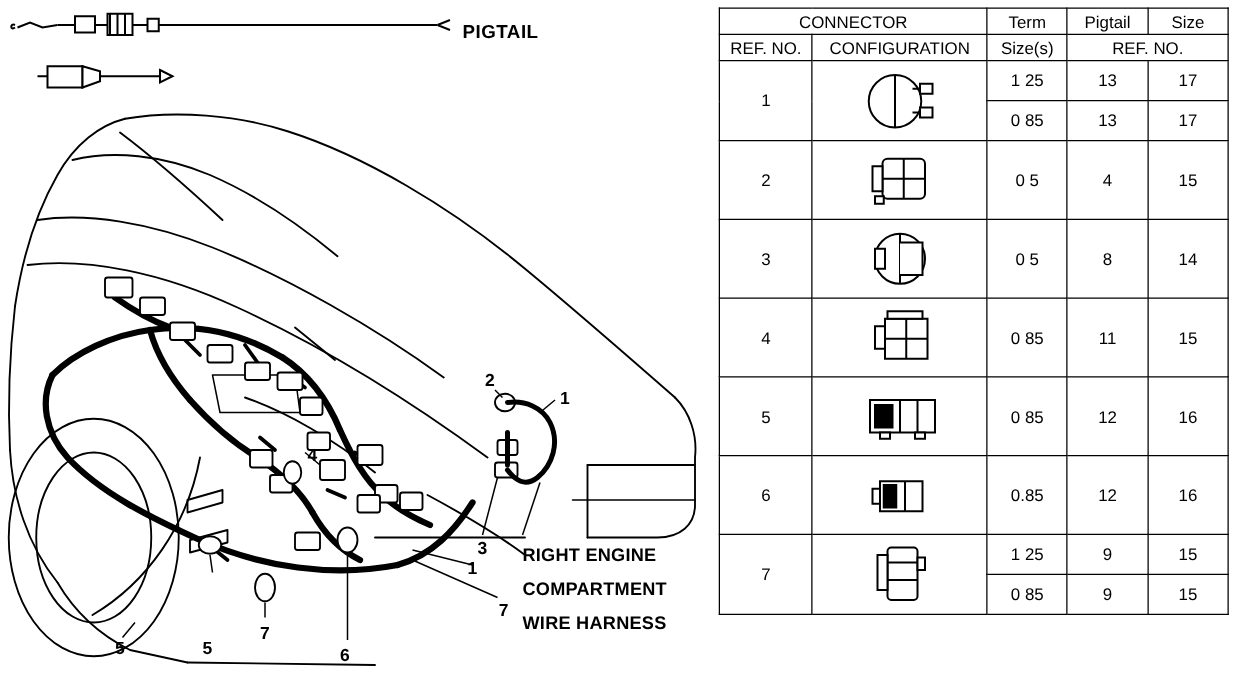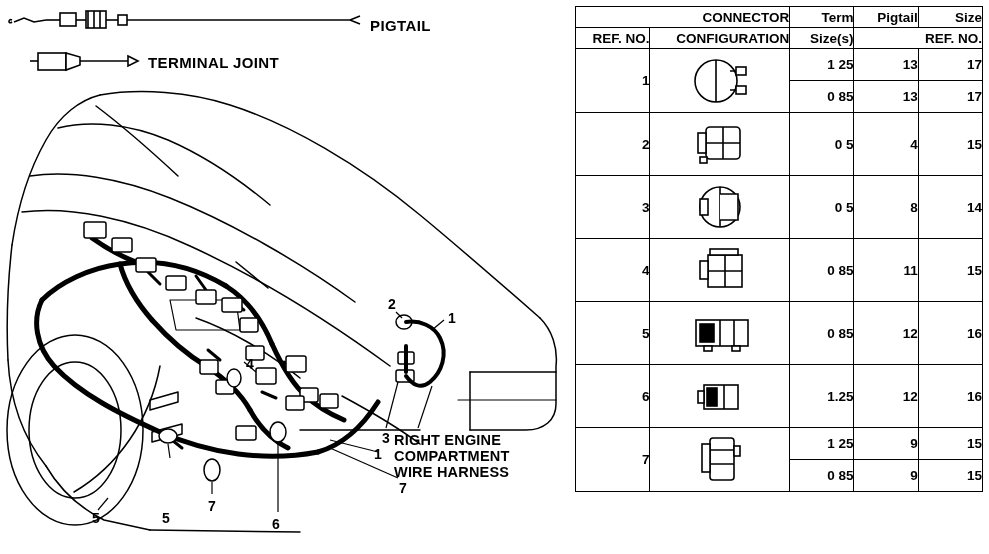--- a/index.html
+++ b/index.html
@@ -44,46 +44,46 @@
   #drawing svg { display: block; }
 
   .callout-num {
     position: absolute;
     font-size: 14px;
     font-weight: bold;
     font-family: "Liberation Sans", sans-serif;
   }
   #harness-caption {
     position: absolute;
-    left: 394px;
+    left: 418px;
     top: 432px;
     width: 150px;
     font-size: 14.5px;
     font-weight: bold;
-    line-height: 16px;
+    line-height: 27px;
     letter-spacing: .2px;
   }
 
   
   #conn-table {
     position: absolute;
     left: 575px;
     top: 6px;
     width: 408px;
     border-collapse: collapse;
     font-size: 13px;
     font-weight: bold;
     text-align: center;
   }
   #conn-table td, #conn-table th {
     border: 1.6px solid #000;
     padding: 0;
-    text-align: right;
+    text-align: center;
     vertical-align: middle;
-    font-weight: bold;
+    font-weight: normal;
     font-size: 13.5px;
   }
   .hdr-h { height: 20px; }
   .col-ref  { width: 72px; }
   .col-cfg  { width: 136px; }
   .col-wire { width: 62px; }
   .col-pig  { width: 62px; }
   .col-term { width: 62px; }
   .cfg-cell { padding: 4px 0 4px 0; }
   .cfg-cell svg { display: block; margin: 0 auto; }
@@ -112,21 +112,20 @@
 
     <g stroke="#000" fill="none" stroke-width="1.6">
       <path d="M30 61 L38 61"></path>
       <rect x="38" y="53" width="28" height="17" fill="#fff"></rect>
       <path d="M66 53 L80 57 L80 65 L66 70 Z" fill="#fff"></path>
       <path d="M80 61 L128 61"></path>
       <path d="M128 56 L138 61 L128 66 Z" fill="#fff"></path>
     </g>
   </svg>
   <div class="legend-label" id="pigtail-label">PIGTAIL</div>
-  <div class="legend-label" id="terminal-joint-label">TERMINAL JOINT</div>
 </div>
 
 <div id="drawing">
   <svg width="575" height="554" viewBox="0 0 575 554">
     <g fill="none" stroke="#000" stroke-width="1.5" stroke-linejoin="round" stroke-linecap="round">
 
       <path d="M100 95 C140 88 190 92 230 105 C290 124 360 165 420 215 C460 248 500 283 540 318"></path>
       <path d="M100 95 C80 100 60 115 46 140 C30 168 18 205 12 245"></path>
       <path d="M12 245 C8 280 6 320 8 360"></path>
 
@@ -355,21 +354,21 @@
       <td class="cfg-cell">
         <svg width="80" height="54" viewBox="0 0 80 54">
           <g fill="#fff" stroke="#000" stroke-width="1.6">
             <rect x="24" y="16" width="34" height="24"></rect>
             <rect x="27" y="19" width="10" height="18" fill="#000"></rect>
             <path d="M44 16 L44 40"></path>
             <rect x="18" y="22" width="6" height="12"></rect>
           </g>
         </svg>
       </td>
-      <td>1.25</td>
+      <td>0.85</td>
       <td>12</td>
       <td>16</td>
     </tr>
 
     <tr class="row-half">
       <td rowspan="2">7</td>
       <td rowspan="2" class="cfg-cell">
         <svg width="80" height="56" viewBox="0 0 80 56">
           <g fill="#fff" stroke="#000" stroke-width="1.6">
             <rect x="30" y="6" width="24" height="42" rx="3"></rect>

